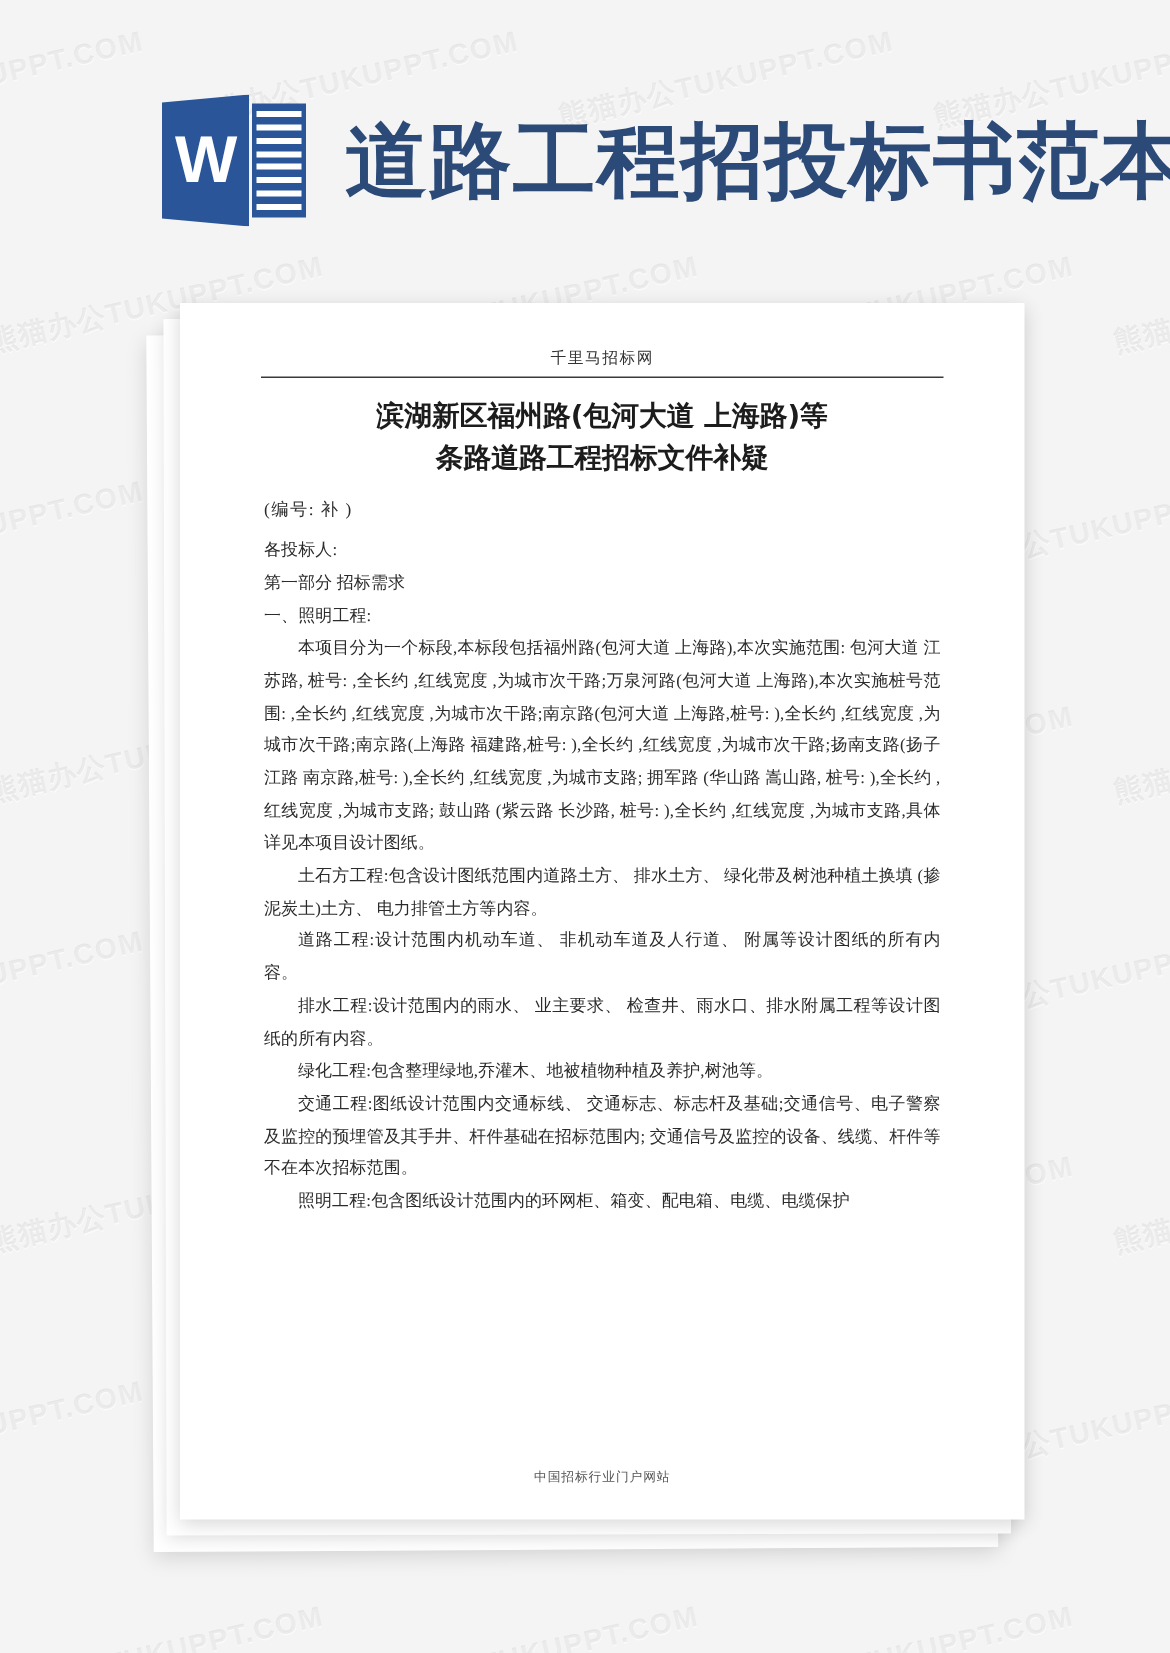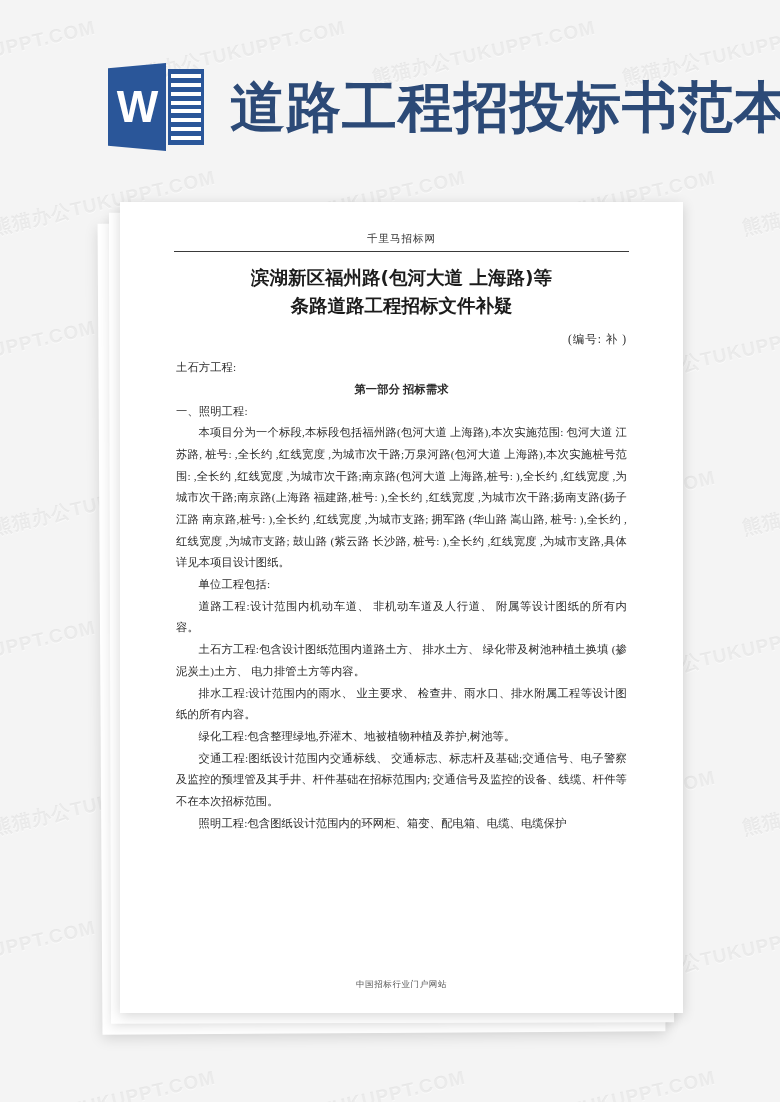--- a/index.html
+++ b/index.html
@@ -169,41 +169,40 @@
   #doc-title {
     text-align: center;
     font-family: "DejaVu Sans", "Liberation Sans", sans-serif;
     font-size: 18.5px;
     font-weight: bold;
     line-height: 1.52;
     letter-spacing: 0px;
     color: #1c1c1c;
   }
   #doc-serial {
-    text-align: right;
+    text-align: left;
     font-size: 11.5px;
     margin-top: 12px;
     margin-bottom: 10px;
     letter-spacing: 1px;
   }
   .para {
     font-size: 11.3px;
     line-height: 1.92;
     text-align: justify;
     text-justify: inter-ideograph;
     letter-spacing: 0.1px;
     margin: 0;
   }
   .para.indent {
     text-indent: 2em;
   }
   .para.center {
-    text-align: center;
+    text-align: left;
     text-indent: 0;
-    font-weight: bold;
   }
   #doc-footer {
     position: absolute;
     left: 0;
     bottom: 22px;
     width: 563px;
     text-align: center;
     font-size: 8.5px;
     color: #555;
     letter-spacing: 0.6px;
@@ -224,27 +223,26 @@
       <div id="doc-header-rule"></div>
 
       <div id="doc-title">
         <div>滨湖新区福州路(包河大道  上海路)等</div>
         <div>条路道路工程招标文件补疑</div>
       </div>
 
       <div id="doc-serial">(编号:            补 )</div>
 
       <div id="doc-paragraphs">
-          <div class="para">土石方工程:</div>
+          <div class="para">各投标人:</div>
           <div class="para center">第一部分   招标需求</div>
           <div class="para">一、照明工程:</div>
           <div class="para indent">本项目分为一个标段,本标段包括福州路(包河大道  上海路),本次实施范围:  包河大道 江苏路,  桩号:            ,全长约 ,红线宽度 ,为城市次干路;万泉河路(包河大道  上海路),本次实施桩号范围:            ,全长约 ,红线宽度 ,为城市次干路;南京路(包河大道  上海路,桩号:        ),全长约 ,红线宽度 ,为城市次干路;南京路(上海路 福建路,桩号:        ),全长约 ,红线宽度 ,为城市次干路;扬南支路(扬子江路 南京路,桩号:          ),全长约 ,红线宽度 ,为城市支路;  拥军路 (华山路 嵩山路,  桩号:          ),全长约 ,红线宽度 ,为城市支路;   鼓山路 (紫云路 长沙路,  桩号:          ),全长约 ,红线宽度 ,为城市支路,具体详见本项目设计图纸。</div>
-          <div class="para indent">单位工程包括:</div>
+          <div class="para indent">土石方工程:包含设计图纸范围内道路土方、 排水土方、 绿化带及树池种植土换填 (掺  泥炭土)土方、 电力排管土方等内容。</div>
           <div class="para indent">道路工程:设计范围内机动车道、 非机动车道及人行道、 附属等设计图纸的所有内容。</div>
-          <div class="para indent">土石方工程:包含设计图纸范围内道路土方、 排水土方、 绿化带及树池种植土换填 (掺  泥炭土)土方、 电力排管土方等内容。</div>
           <div class="para indent">排水工程:设计范围内的雨水、 业主要求、 检查井、雨水口、排水附属工程等设计图纸的所有内容。</div>
           <div class="para indent">绿化工程:包含整理绿地,乔灌木、地被植物种植及养护,树池等。</div>
           <div class="para indent">交通工程:图纸设计范围内交通标线、 交通标志、标志杆及基础;交通信号、电子警察及监控的预埋管及其手井、杆件基础在招标范围内;  交通信号及监控的设备、线缆、杆件等不在本次招标范围。</div>
           <div class="para indent">照明工程:包含图纸设计范围内的环网柜、箱变、配电箱、电缆、电缆保护</div>
         </div>
 
       <div id="doc-footer">中国招标行业门户网站</div>
     </div>
   </div>
 </div>

